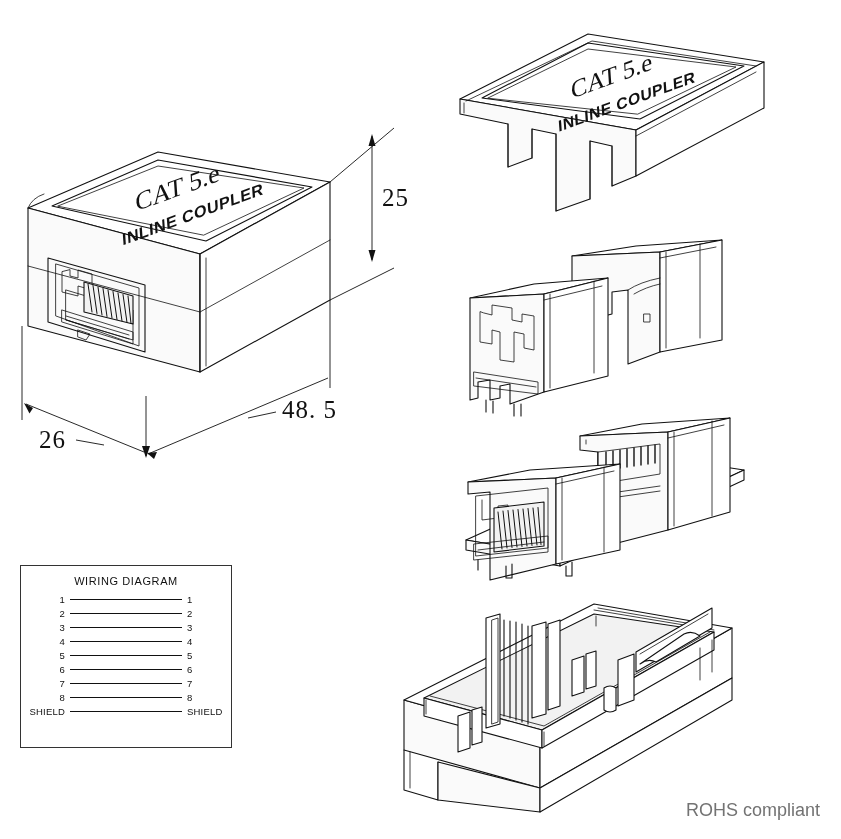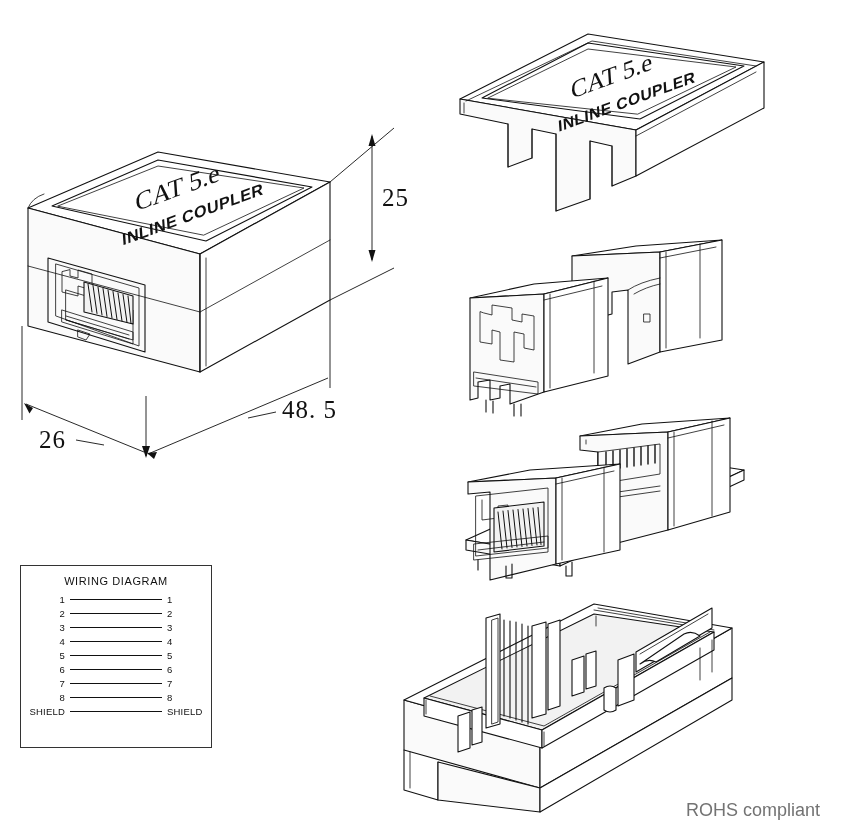--- a/index.html
+++ b/index.html
@@ -46,21 +46,21 @@
     font-family: "Liberation Sans", sans-serif;
     fill: #111111;
     font-weight: bold;
   }
 
   
   #wiring-diagram {
     position: absolute;
     left: 20px;
     top: 565px;
-    width: 192px;
+    width: 212px;
     height: 183px;
     border: 1.5px solid #333333;
     background: #ffffff;
     box-sizing: border-box;
   }
   #wiring-title {
     text-align: center;
     font-family: "Liberation Sans", sans-serif;
     font-size: 11px;
     color: #111111;

